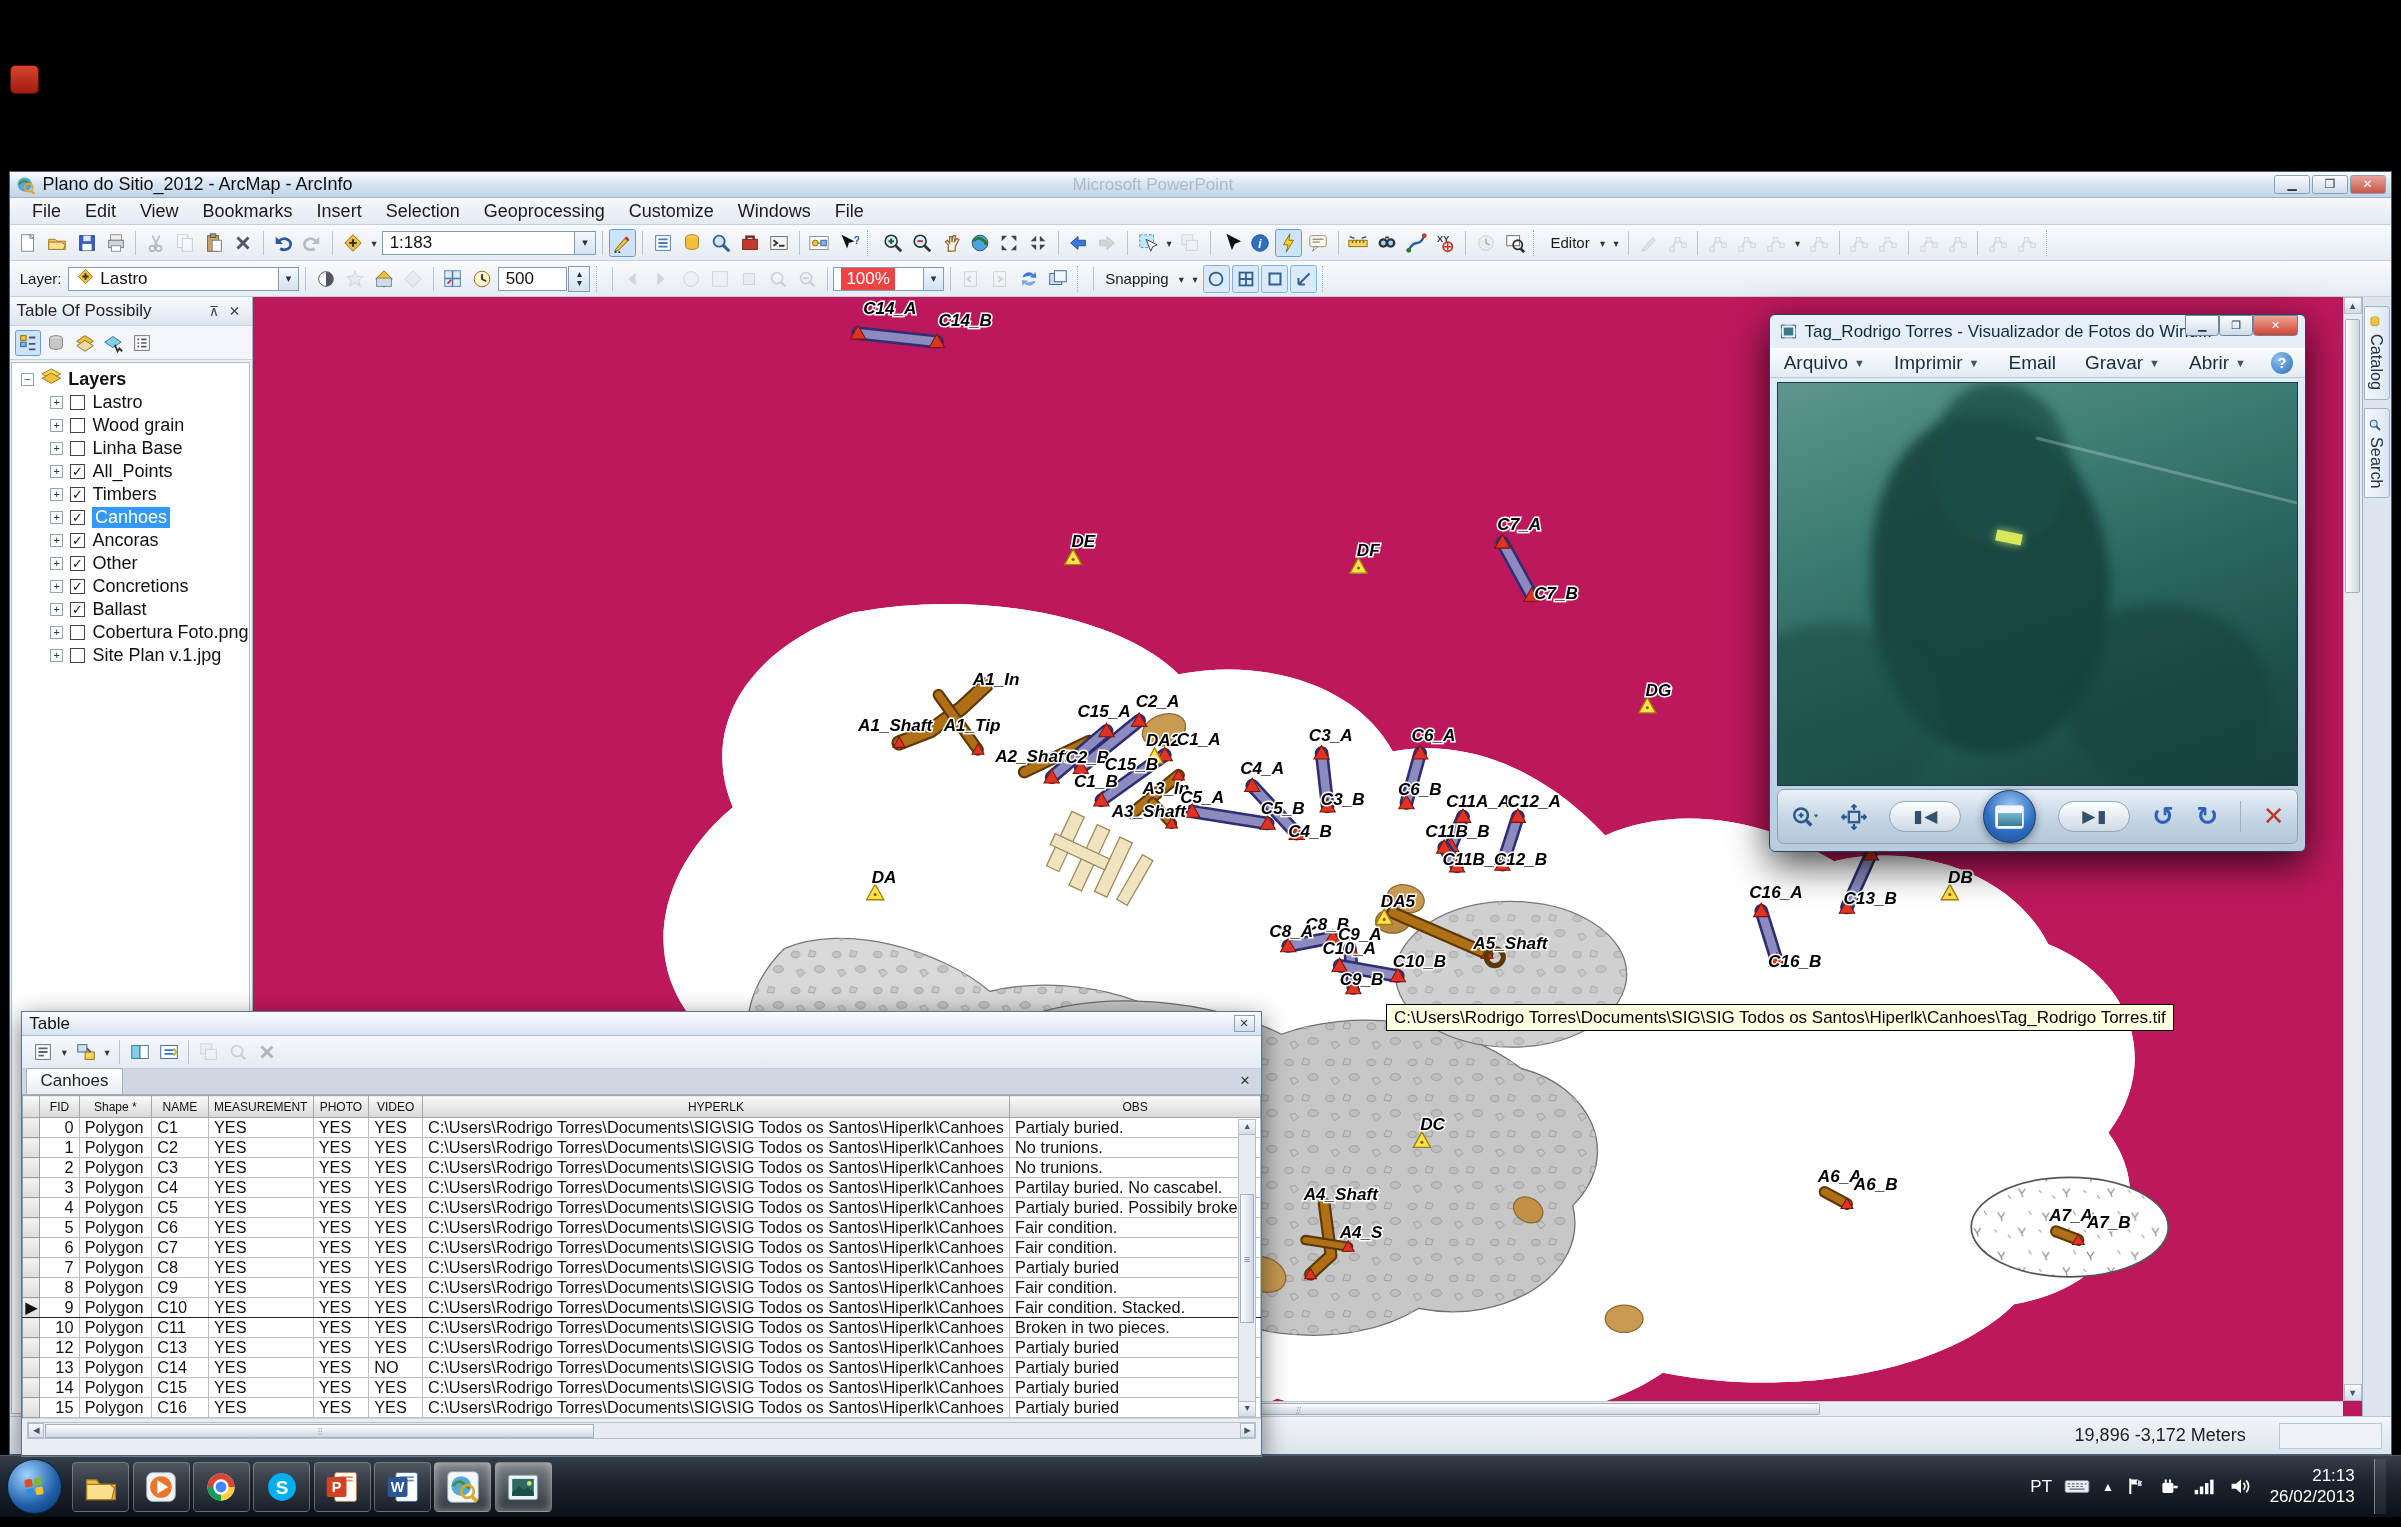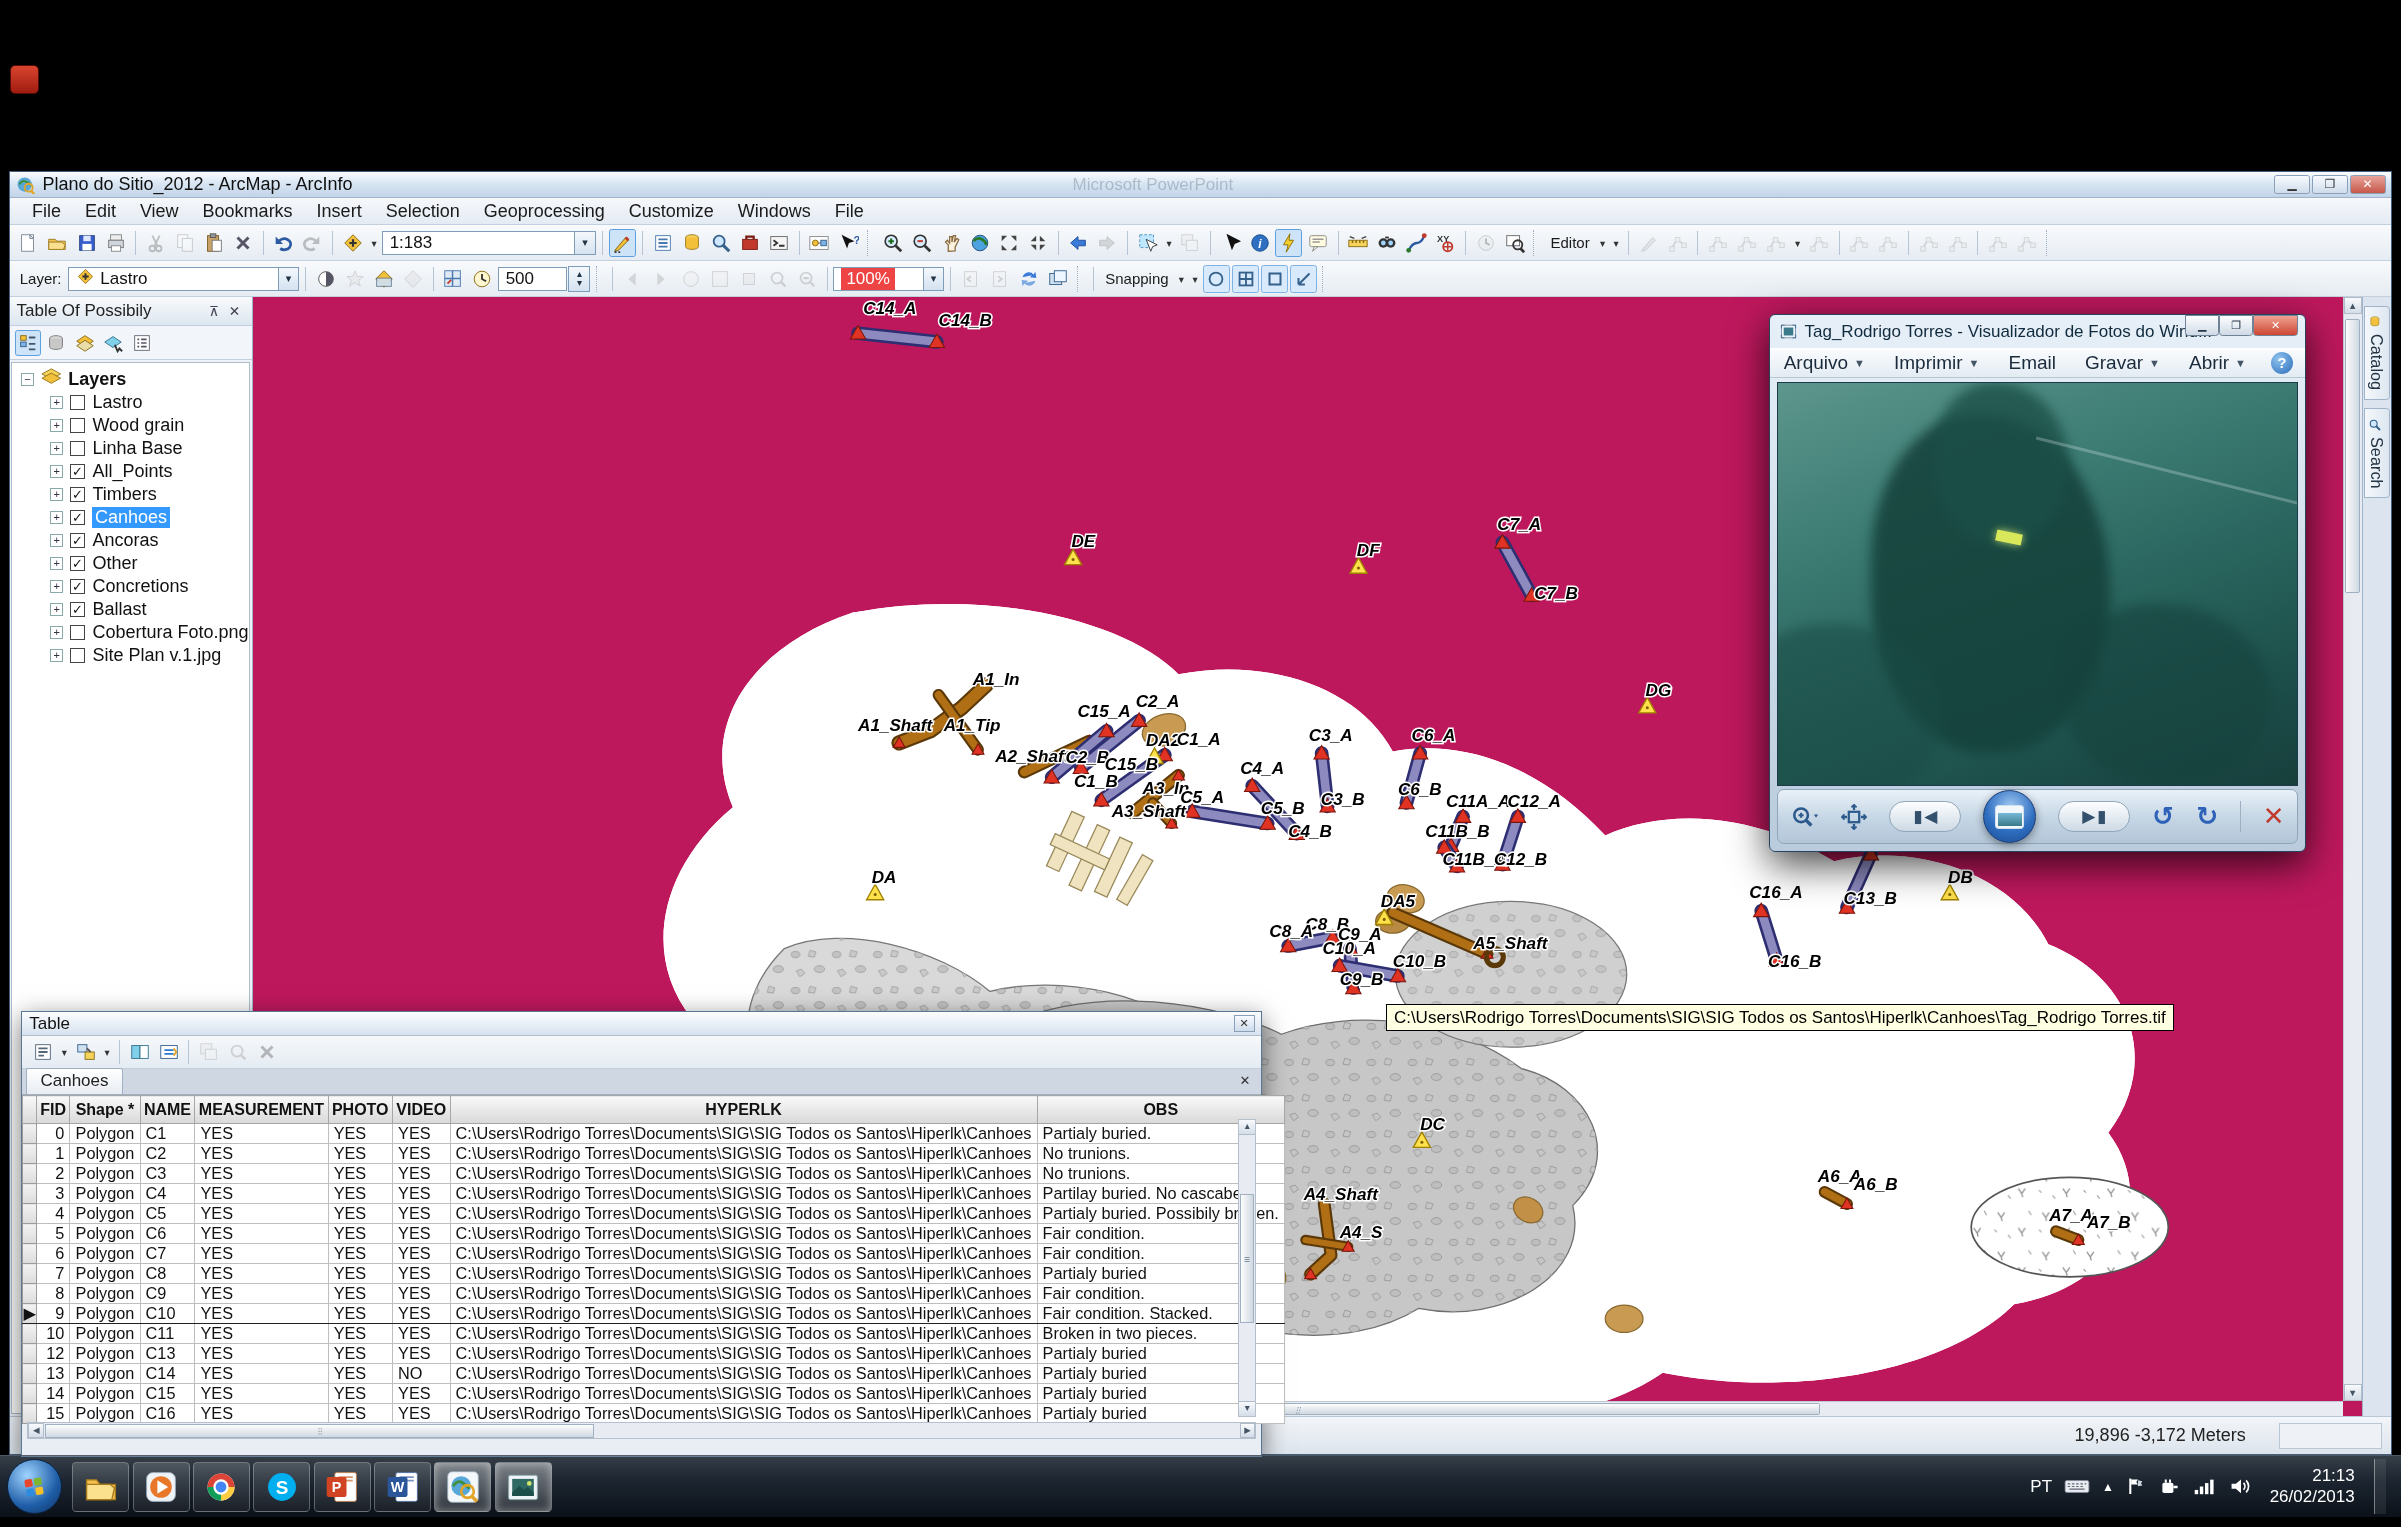--- a/index.html
+++ b/index.html
@@ -78,21 +78,21 @@
   #tablewin{position:absolute;left:21.4px;top:1011px;width:1241px;height:446px;background:#e9eef4;border:0.9px solid #5a7794;box-shadow:0 6.9px 24px rgba(0,0,0,.55);z-index:7;}
   .t-title{height:24px;background:linear-gradient(#fbfdff,#d6e2ef);border-bottom:0.9px solid #aebecd;display:flex;align-items:center;padding:0 6.9px;font-size:17px;color:#111;}
   .t-title .sp{flex:1;}
   .t-close{width:20.6px;height:17px;border:0.9px solid #8aa0b8;background:linear-gradient(#f8fbff,#cfdceb);font-size:11px;color:#333;display:flex;align-items:center;justify-content:center;}
   .t-tools{height:33px;display:flex;align-items:center;gap:1.7px;padding-left:6.9px;border-bottom:0.9px solid #c3cfdd;background:linear-gradient(#f6f8fb,#e4ebf3);}
   .t-tabrow{height:26px;background:#cfd8e2;display:flex;align-items:flex-end;padding-left:3.4px;position:relative;border-bottom:0.9px solid #9fb0c2;}
   .t-tab{background:linear-gradient(#ffffff,#e8edf3);border:0.9px solid #9fb0c2;border-bottom:none;font-size:17px;color:#222;padding:2.6px 13.7px;border-radius:2.6px 2.6px 0 0;}
   .t-tabx{position:absolute;right:6.9px;top:4.3px;font-size:13px;color:#333;width:19px;height:17px;text-align:center;}
   .t-gridwrap{position:relative;height:324px;background:#cfd8e2;}
   table.grid{border-collapse:collapse;table-layout:fixed;background:#fff;}
-  table.grid th{background:linear-gradient(#f9f9f9,#d9d9d9);border:0.9px solid #a6a6a6;font-size:16px;font-weight:bold;color:#111;height:28px;padding:0 3.4px;overflow:hidden;white-space:nowrap;}
+  table.grid th{background:linear-gradient(#f9f9f9,#d9d9d9);border:0.9px solid #a6a6a6;font-size:12px;font-weight:normal;color:#111;height:22px;padding:0 3.4px;overflow:hidden;white-space:nowrap;}
   table.grid td{border:0.9px solid #bdbdbd;font-size:16.3px;color:#111;height:18px;padding:0 5.1px;overflow:hidden;white-space:nowrap;background:#fff;}
   table.grid td.selcell{background:linear-gradient(#f2f2f2,#dcdcdc);border:0.9px solid #9a9a9a;text-align:center;padding:0;}
   table.grid td.num{text-align:right;}
   table.grid tr.current td{border-top:1.7px solid #222;border-bottom:1.7px solid #222;}
   .t-vscroll{position:absolute;right:5.1px;top:24px;width:18px;bottom:1.7px;background:#e8ecf2;border:0.9px solid #b6c0cc;}
   .t-vscroll .thumb{position:absolute;left:0.9px;right:0.9px;top:74px;height:129px;background:linear-gradient(90deg,#fdfdfd,#cfd8e2);border:0.9px solid #9fb0c2;text-align:center;color:#678;font-size:10.3px;line-height:129px;}
   .t-vscroll .cap{position:absolute;left:0;right:0;height:15.4px;background:linear-gradient(#f8fafc,#d4dde8);border-bottom:0.9px solid #b0bcc9;text-align:center;font-size:8.6px;color:#456;line-height:13.7px;}
   .t-hscroll{height:17px;margin:3.4px 5.1px 0 5.1px;background:#e8ecf2;border:0.9px solid #b6c0cc;position:relative;}
   .t-hscroll .thumb{position:absolute;left:17px;top:0.9px;bottom:0.9px;width:549px;background:linear-gradient(#fdfdfd,#cfd8e2);border:0.9px solid #9fb0c2;text-align:center;font-size:9.4px;color:#789;line-height:13px;}
   .t-hscroll .cap{position:absolute;top:0;bottom:0;width:15.4px;background:linear-gradient(#f8fafc,#d4dde8);border:0.9px solid #b0bcc9;font-size:8.6px;color:#456;text-align:center;line-height:13.7px;}

